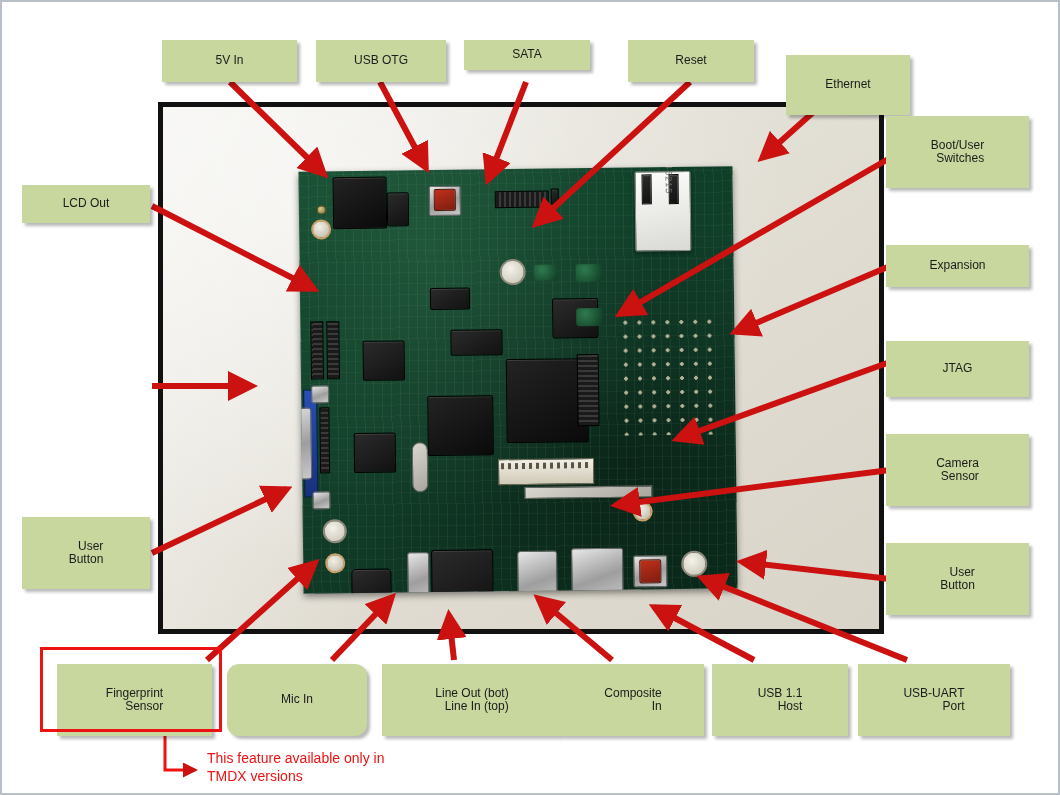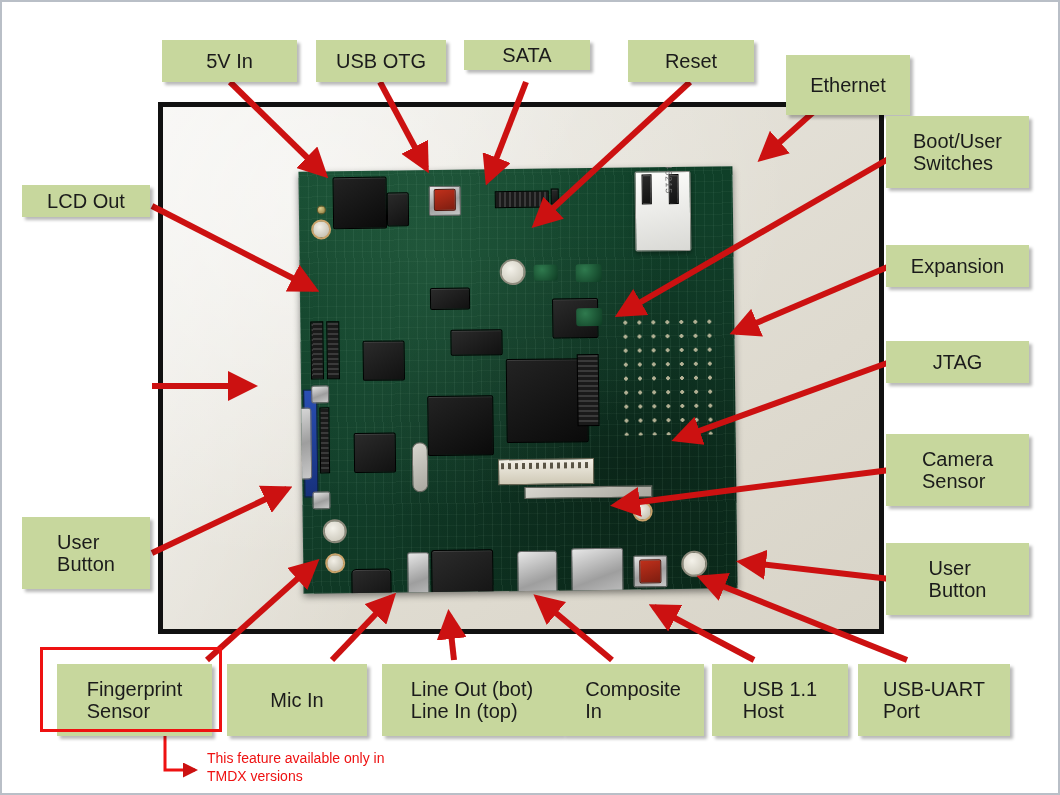--- a/index.html
+++ b/index.html
@@ -99,23 +99,23 @@
     font-size:9px;color:#6a6a6a;
     transform:rotate(90deg);transform-origin:right top;
     letter-spacing:1px;font-family:"Liberation Sans",sans-serif;
   }
 
   
   .lbl{
     position:absolute;
     background:#c7d79d;
     color:#1b1b1b;
-    font-size:20px;
+    font-size:12px;
     line-height:1.12;
-    text-align:left;
+    text-align:right;
     display:flex;align-items:center;justify-content:center;
     box-shadow:3px 3px 3px rgba(0,0,0,.28);
     padding:3px 6px;
     box-sizing:border-box;
     white-space:pre-line;
     font-family:"Liberation Sans",sans-serif;
   }
 
   
   #leaders{position:absolute;left:0;top:0;width:1060px;height:795px;pointer-events:none;}
@@ -253,33 +253,33 @@
 
   <div class="lbl" style="left:160px;top:38px;width:135px;height:42px;">5V In</div>
   <div class="lbl" style="left:314px;top:38px;width:130px;height:42px;">USB OTG</div>
   <div class="lbl" style="left:462px;top:38px;width:126px;height:30px;">SATA</div>
   <div class="lbl" style="left:626px;top:38px;width:126px;height:42px;">Reset</div>
   <div class="lbl" style="left:784px;top:38px;width:124px;height:60px;margin-top:15px;">Ethernet</div>
 
   <div class="lbl" style="left:884px;top:114px;width:143px;height:72px;">Boot/User
 Switches</div>
   <div class="lbl" style="left:884px;top:243px;width:143px;height:42px;">Expansion</div>
-  <div class="lbl" style="left:884px;top:339px;width:143px;height:42px;">JTAG</div>
+  <div class="lbl" style="left:884px;top:339px;width:143px;height:56px;">JTAG</div>
   <div class="lbl" style="left:884px;top:432px;width:143px;height:72px;">Camera
 Sensor</div>
   <div class="lbl" style="left:884px;top:541px;width:143px;height:72px;">User
 Button</div>
 
-  <div class="lbl" style="left:20px;top:183px;width:128px;height:32px;">LCD Out</div>
+  <div class="lbl" style="left:20px;top:183px;width:128px;height:38px;">LCD Out</div>
   <div class="lbl" style="left:20px;top:515px;width:128px;height:72px;">User
 Button</div>
 
   <div class="lbl" style="left:55px;top:662px;width:155px;height:72px;">Fingerprint
 Sensor</div>
-  <div class="lbl" style="left:225px;top:662px;width:140px;height:72px;">Mic In</div>
+  <div class="lbl" style="left:225px;top:662px;width:140px;height:72px;border-radius:12px;">Mic In</div>
   <div class="lbl" style="left:380px;top:662px;width:180px;height:72px;">Line Out (bot)
 Line In (top)</div>
   <div class="lbl" style="left:560px;top:662px;width:142px;height:72px;">Composite
 In</div>
   <div class="lbl" style="left:710px;top:662px;width:136px;height:72px;">USB 1.1
 Host</div>
   <div class="lbl" style="left:856px;top:662px;width:152px;height:72px;">USB-UART
 Port</div>
 
   <div class="redbox" style="left:38px;top:645px;width:182px;height:85px;"></div>

